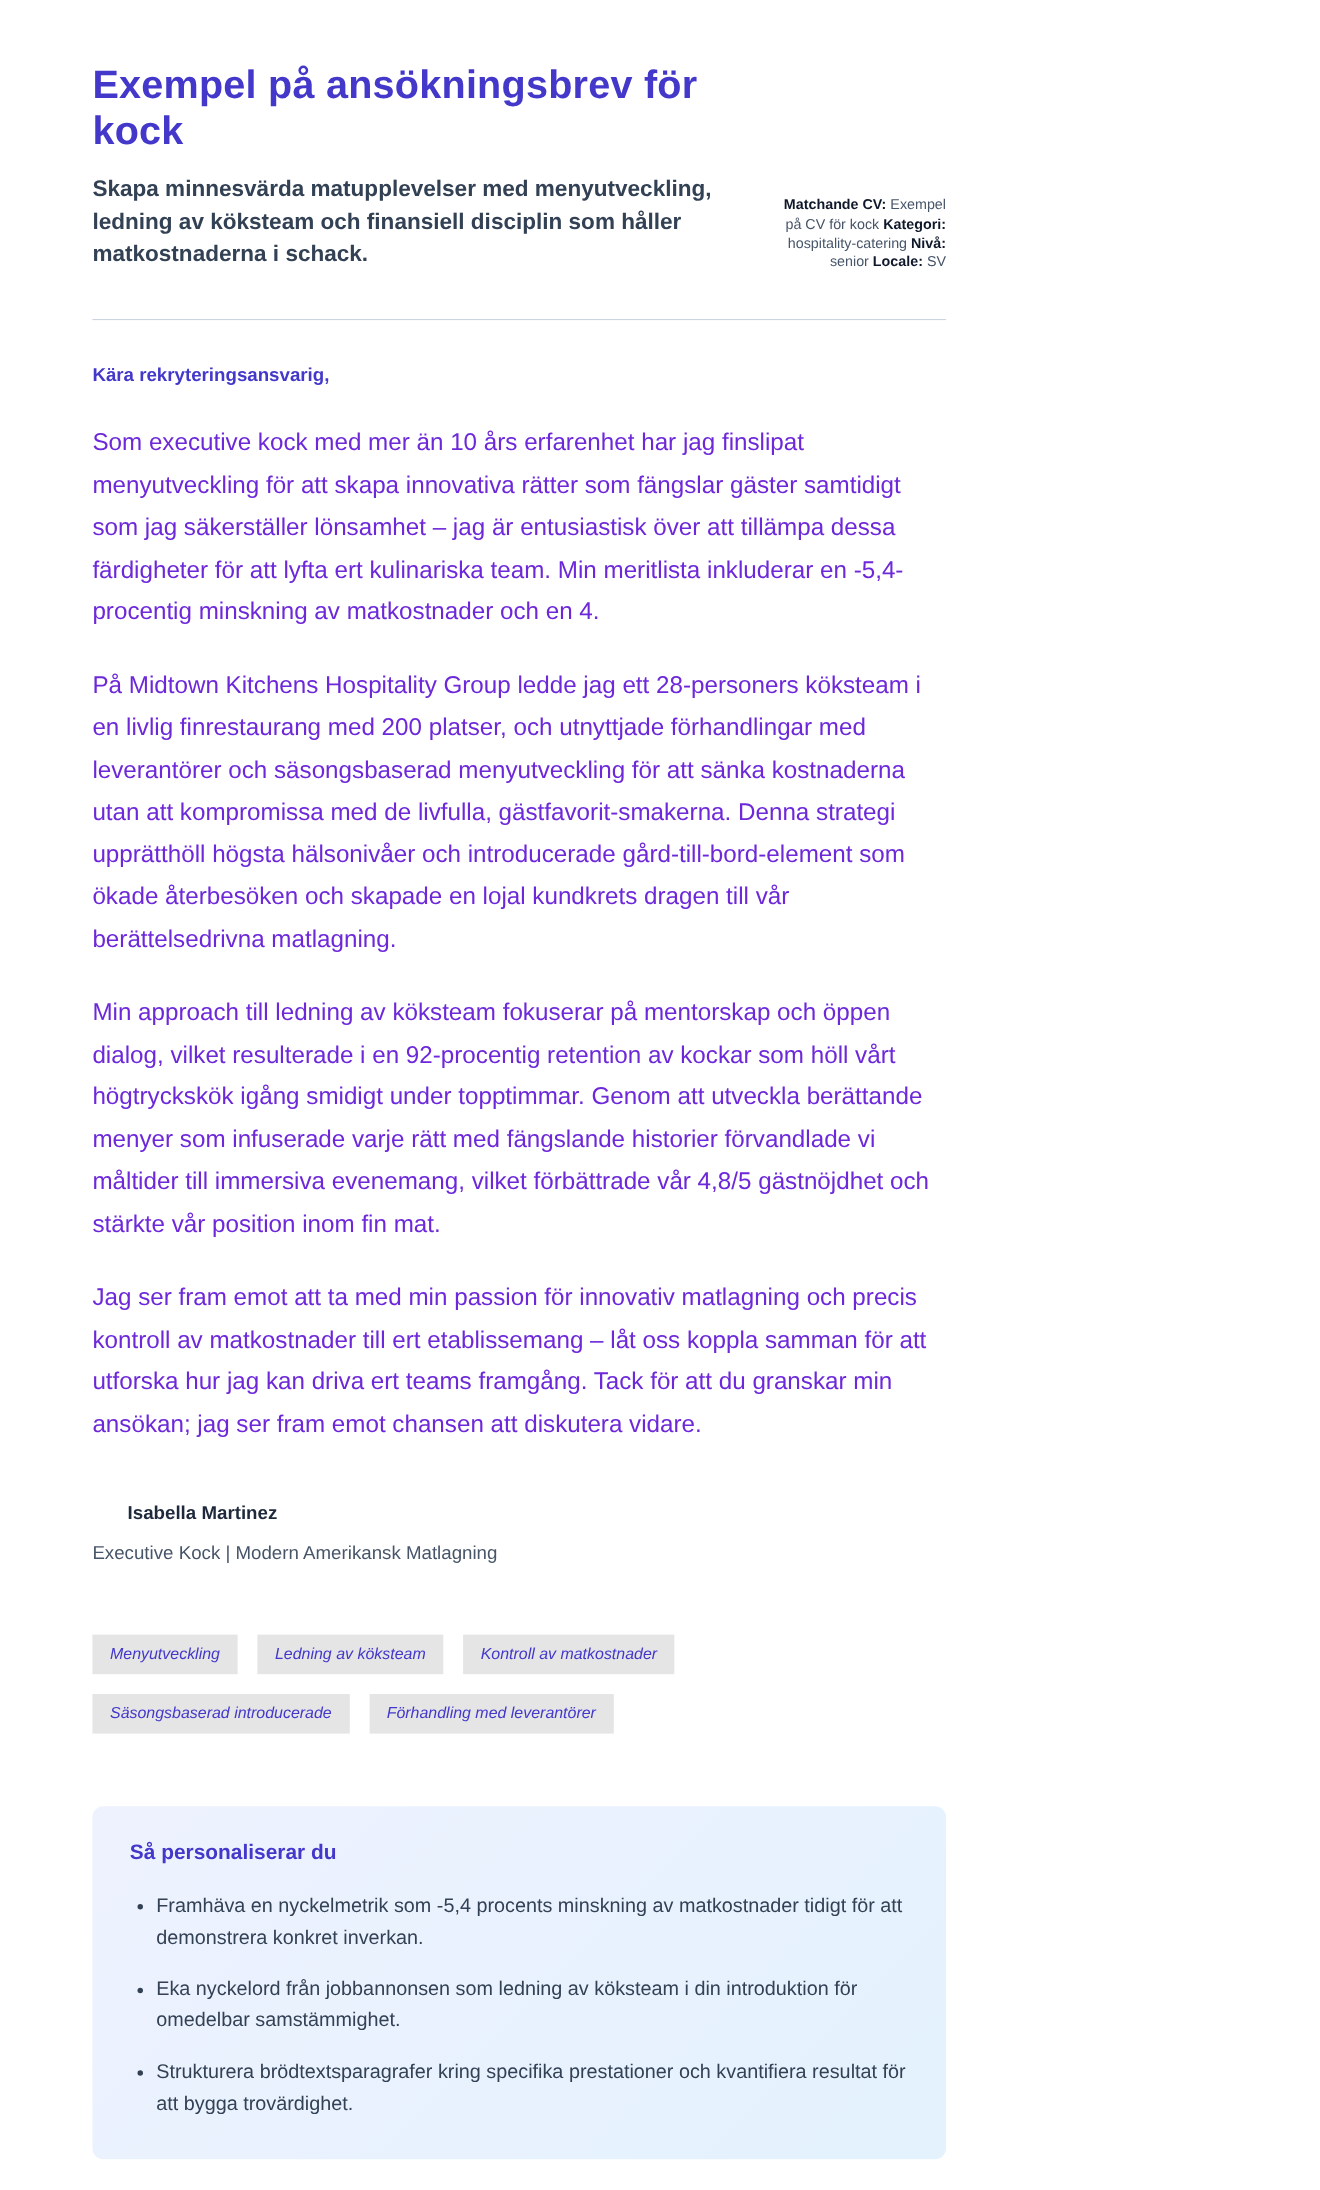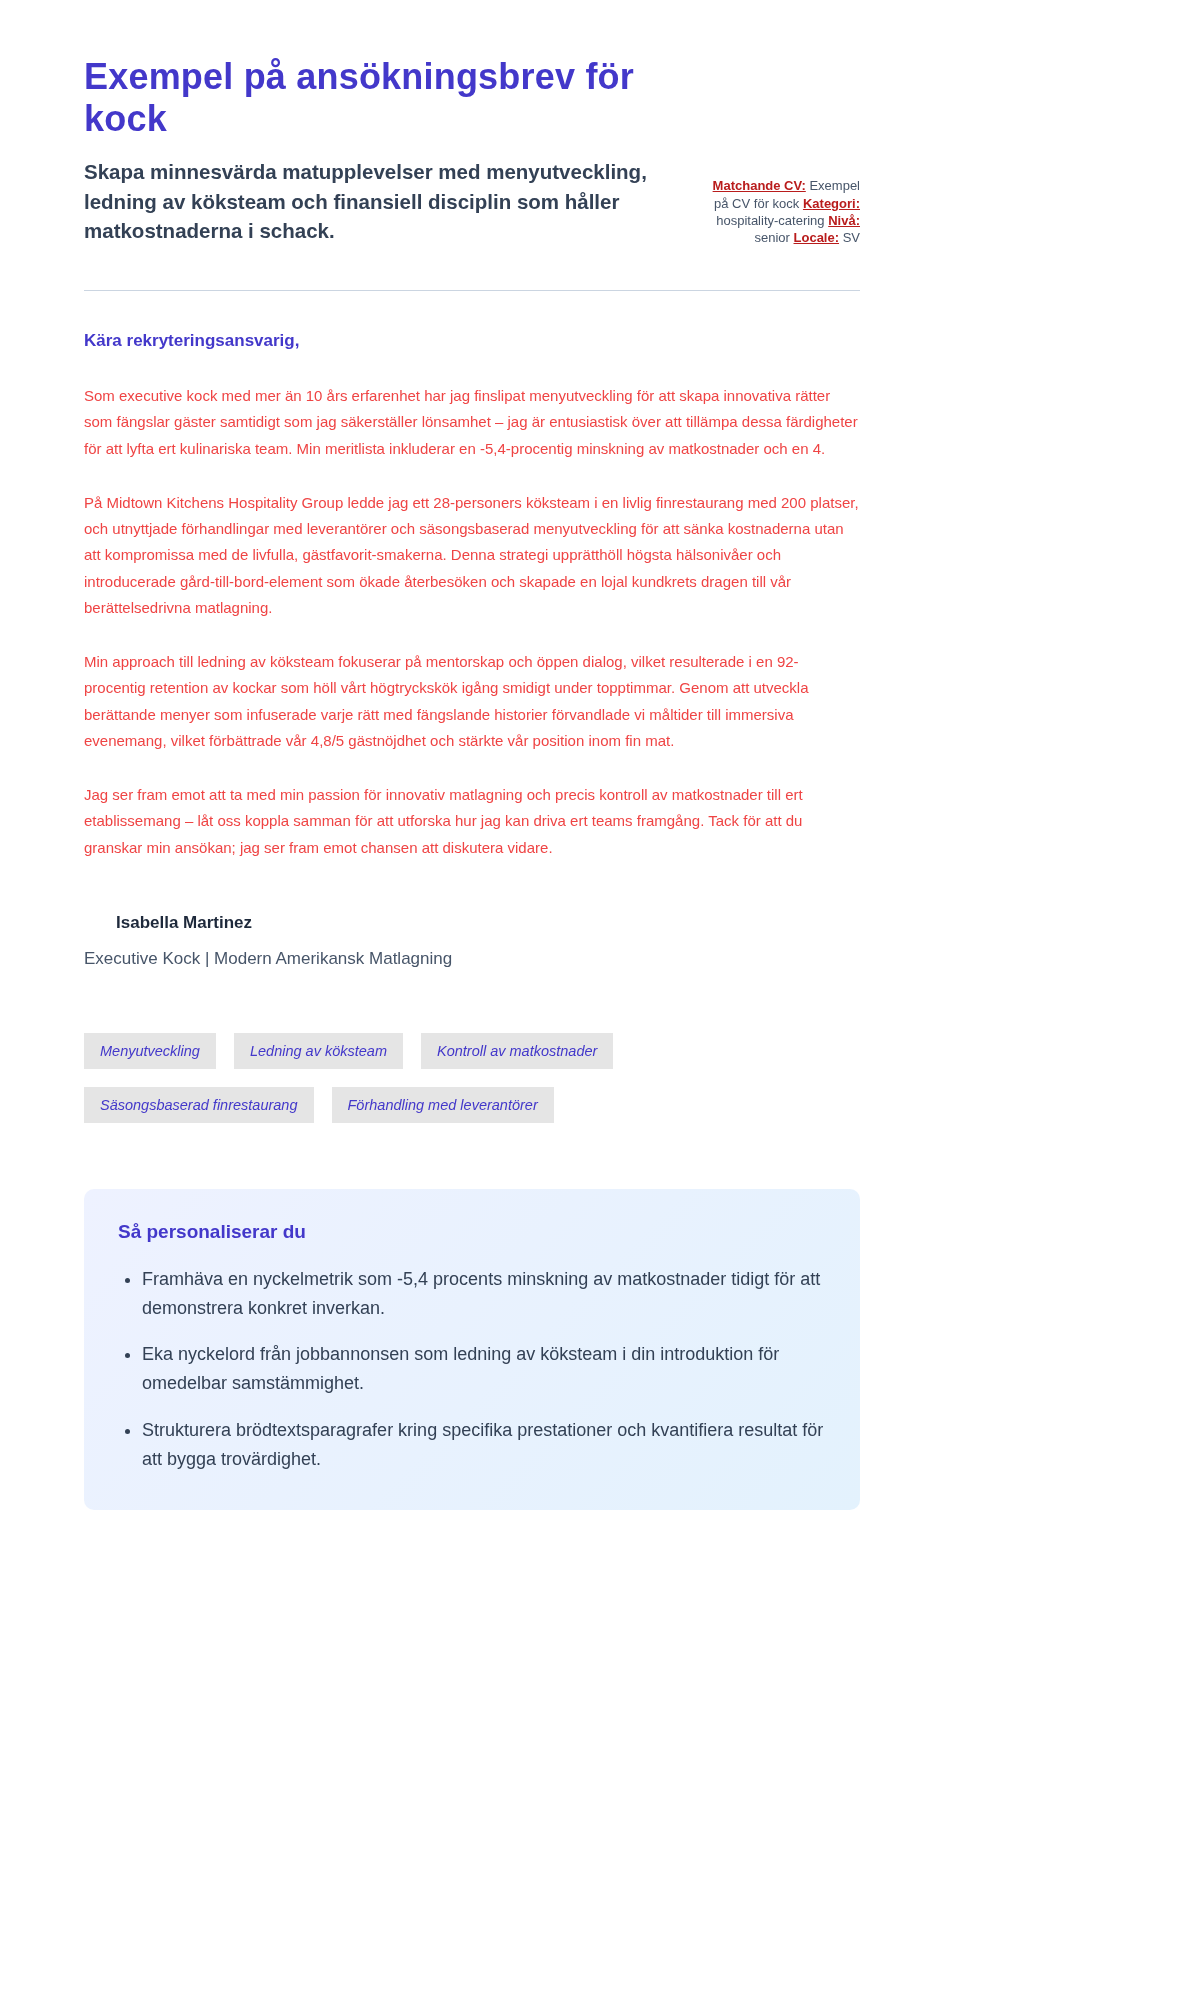--- a/index.html
+++ b/index.html
@@ -35,40 +35,40 @@
   }
   .meta-block {
     width: 160px;
     text-align: right;
     font-size: 13px;
     line-height: 1.32;
     color: #475569;
     padding-top: 4px;
   }
   .meta-item { margin-bottom: 2px; }
-  .meta-item b { color: #b91c1c; font-weight: 700; text-decoration: underline; }
+  .meta-item b { color: #0f172a; font-weight: 700; }
 
   .divider {
     border: none;
     border-top: 1px solid #cbd5e1;
     margin-top: 44px;
     margin-bottom: 40px;
   }
 
   
   .greeting {
     color: #4338ca;
     font-weight: 700;
     font-size: 17px;
     margin-bottom: 32px;
   }
   .paragraph {
-    font-size: 15px;
+    font-size: 22px;
     line-height: 1.75;
-    color: #ef4444;
+    color: #6d28d9;
     margin-bottom: 28px;
   }
   .signature { margin-top: 52px; }
   .signature-name {
     font-size: 17px;
     font-weight: 700;
     color: #1e293b;
     margin-bottom: 16px;
     margin-left: 32px;
   }
@@ -150,21 +150,21 @@
     <div class="signature">
       <p class="signature-name">Isabella Martinez</p>
       <p class="signature-title">Executive Kock | Modern Amerikansk Matlagning</p>
     </div>
   </section>
 
   <div class="tags">
     <span class="tag">Menyutveckling</span>
     <span class="tag">Ledning av köksteam</span>
     <span class="tag">Kontroll av matkostnader</span>
-    <span class="tag">Säsongsbaserad finrestaurang</span>
+    <span class="tag">Säsongsbaserad introducerade</span>
     <span class="tag">Förhandling med leverantörer</span>
   </div>
 
   <aside class="tips-box">
     <h3 class="tips-title">Så personaliserar du</h3>
     <ul class="tips-list">
       <li class="tip-item">Framhäva en nyckelmetrik som -5,4 procents minskning av matkostnader tidigt för att demonstrera konkret inverkan.</li>
       <li class="tip-item">Eka nyckelord från jobbannonsen som ledning av köksteam i din introduktion för omedelbar samstämmighet.</li>
       <li class="tip-item">Strukturera brödtextsparagrafer kring specifika prestationer och kvantifiera resultat för att bygga trovärdighet.</li>
     </ul>

